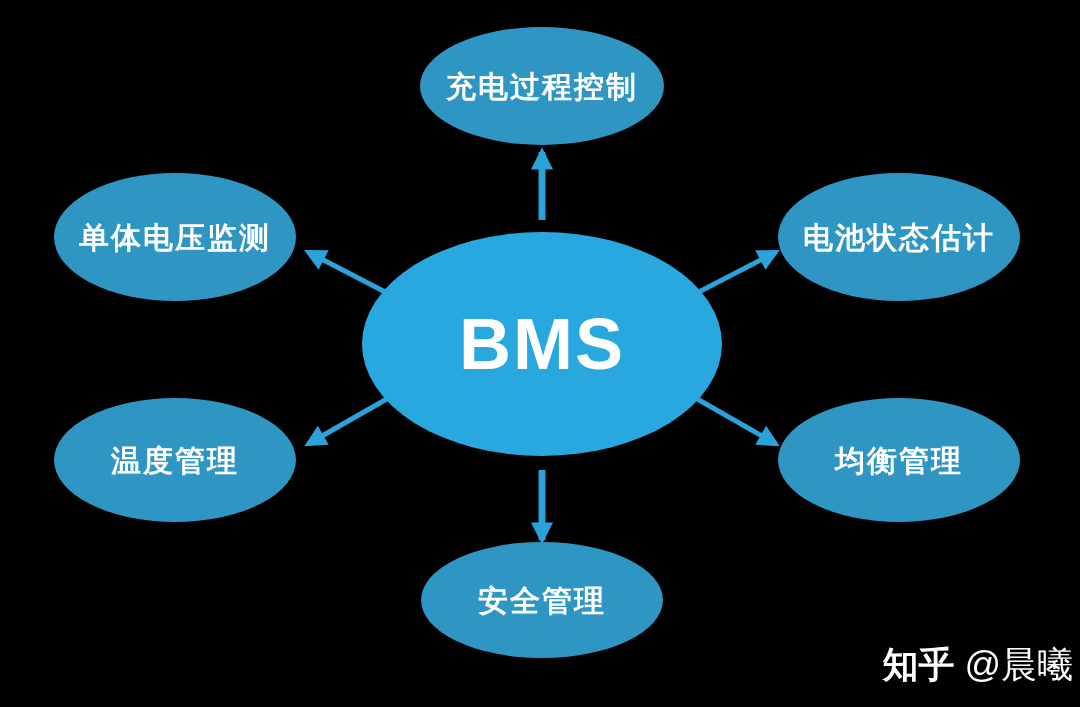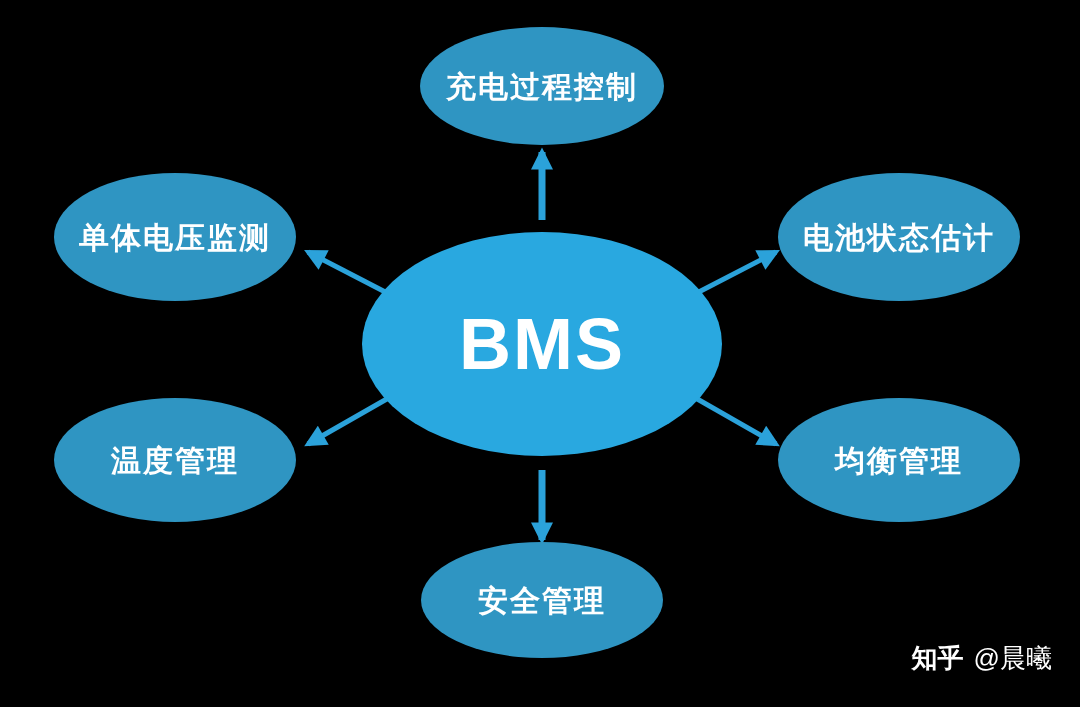--- a/index.html
+++ b/index.html
@@ -39,23 +39,23 @@
   .node-label {
     fill: #ffffff;
     font-size: 30px;
     font-weight: bold;
     text-anchor: middle;
     letter-spacing: 2px;
   }
   .watermark {
     position: absolute;
     top: 641px;
-    right: 28px;
+    right: 7px;
     color: #ffffff;
-    font-size: 26px;
+    font-size: 36px;
     white-space: nowrap;
   }
   .watermark .brand { font-weight: bold; margin-right: 10px; }
 </style>
 </head>
 <body>
 
 <svg class="canvas-svg" width="1080" height="707" viewBox="0 0 1080 707">
   <defs>
     <marker id="arrowhead" viewBox="0 0 10 10" refX="8" refY="5" markerWidth="26" markerHeight="22" markerUnits="userSpaceOnUse" orient="auto">

